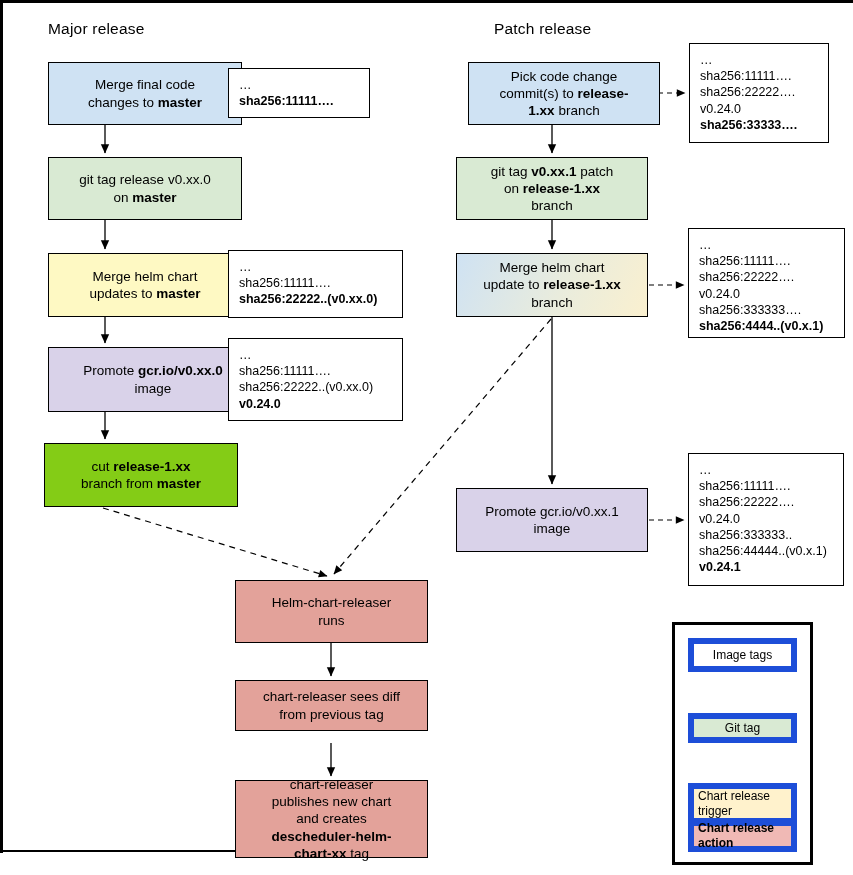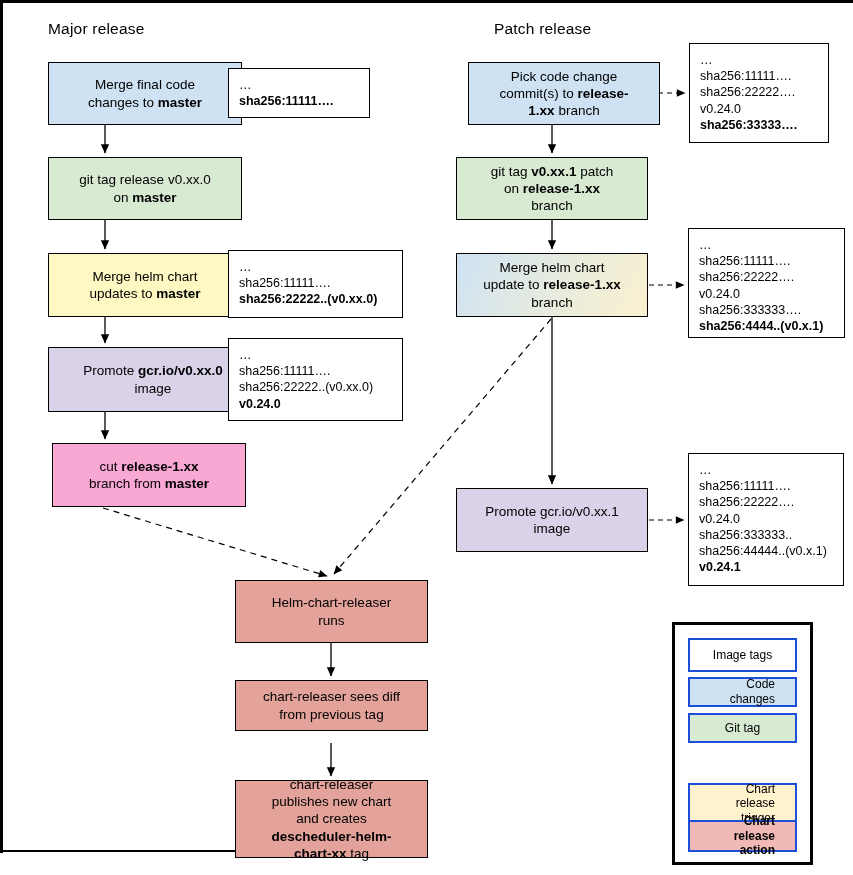--- a/index.html
+++ b/index.html
@@ -19,23 +19,23 @@
   .pad-major { padding:2px 28px;margin-left:40px; }
   .pad-patch { padding:2px 26px; }
   .grad { background:linear-gradient(115deg, #cfe2f3 0%, #e9ecdd 55%, #faf0cf 100%); }
   .sha {
     position:absolute; border:1px solid #000; background:#fff;
     font-size:12.5px; line-height:16.2px; padding:8px 4px 0 10px;
   }
   .sha div { white-space:nowrap; }
   .legend { position:absolute; border:3px solid #000; background:#fff; }
   .legend-item {
-    position:absolute; left:13px; width:109px; border:2px solid #1d4ed8;
+    position:absolute; left:13px; width:109px; border:6px solid #1d4ed8;
     display:flex; align-items:center; justify-content:center;
-    text-align:right; font-size:12px; line-height:1.22; padding:1px 20px;
+    text-align:left; font-size:12px; line-height:1.22; padding:1px 4px;
   }
   svg.connectors { position:absolute; left:0; top:0; }
 </style>
 </head>
 <body>
 
 <div class="frame" style="left:0;top:0;width:853px;height:3px;"></div>
 <div class="frame" style="left:0;top:0;width:3px;height:853px;"></div>
 <div class="frame" style="left:0;top:850px;width:237px;height:2px;"></div>
 
@@ -77,21 +77,21 @@
   </div>
 <div class="box pad-major" style="left: 8px; top: 157px; width: 194px; height: 63px; background-color: rgb(217, 234, 211);">
     <span><span>git tag release v0.xx.0 on </span><span style="font-weight: 700;">master</span></span>
   </div>
 <div class="box pad-major" style="left: 8px; top: 253px; width: 194px; height: 64px; background-color: #fef9c3;">
     <span><span>Merge helm chart updates to </span><span style="font-weight: 700;">master</span></span>
   </div>
 <div class="box pad-major" style="left: 8px; top: 347px; width: 210px; height: 65px; background-color: rgb(217, 210, 233);">
     <span><span>Promote </span><span style="font-weight: 700;">gcr.io/v0.xx.0</span><span> image</span></span>
   </div>
-<div class="box pad-major" style="left: 12px; top: 443px; width: 194px; height: 64px; background-color: #f9a8d4;">
+<div class="box pad-major" style="left: 4px; top: 443px; width: 194px; height: 64px; background-color: #84cc16;">
     <span><span>cut </span><span style="font-weight: 700;">release-1.xx</span><span> branch from </span><span style="font-weight: 700;">master</span></span>
   </div>
 
 <div class="sha" style="left:228px;top:68px;width:142px;height:50px;">
     <div>…</div>
     <div style="font-weight: 700;">sha256:11111….</div>
   </div>
 <div class="sha" style="left:228px;top:250px;width:175px;height:68px;">
     <div>…</div>
     <div>sha256:11111….</div>
@@ -147,17 +147,16 @@
   </div>
 <div class="box pad-patch" style="left: 235px; top: 680px; width: 193px; height: 51px; background-color: rgb(227, 162, 154);">
     <span><span>chart-releaser sees diff from previous tag</span></span>
   </div>
 <div class="box pad-patch" style="left: 235px; top: 780px; width: 193px; height: 78px; background-color: rgb(227, 162, 154);">
     <span><span>chart-releaser publishes new chart and creates </span><span style="font-weight: 700;">descheduler-helm-chart-xx</span><span> tag</span></span>
   </div>
 
 <div class="legend" style="left:672px;top:622px;width:141px;height:243px;">
   <div class="legend-item" style="top: 13px; height: 34px; background-color: rgb(255, 255, 255);">Image tags</div>
-  <div class="legend-item" style="top: 52px; height: 30px; background-color: rgb(207, 226, 243);">Code changes</div>
   <div class="legend-item" style="top: 88px; height: 30px; background-color: rgb(217, 234, 211);">Git tag</div>
   <div class="legend-item" style="top: 158px; height: 41px; background-color: rgb(255, 242, 204);">Chart release trigger</div>
   <div class="legend-item" style="top: 195px; height: 32px; background-color: rgb(240, 185, 181); font-weight: bold;">Chart release action</div>
 </div>
 
 </body></html>

